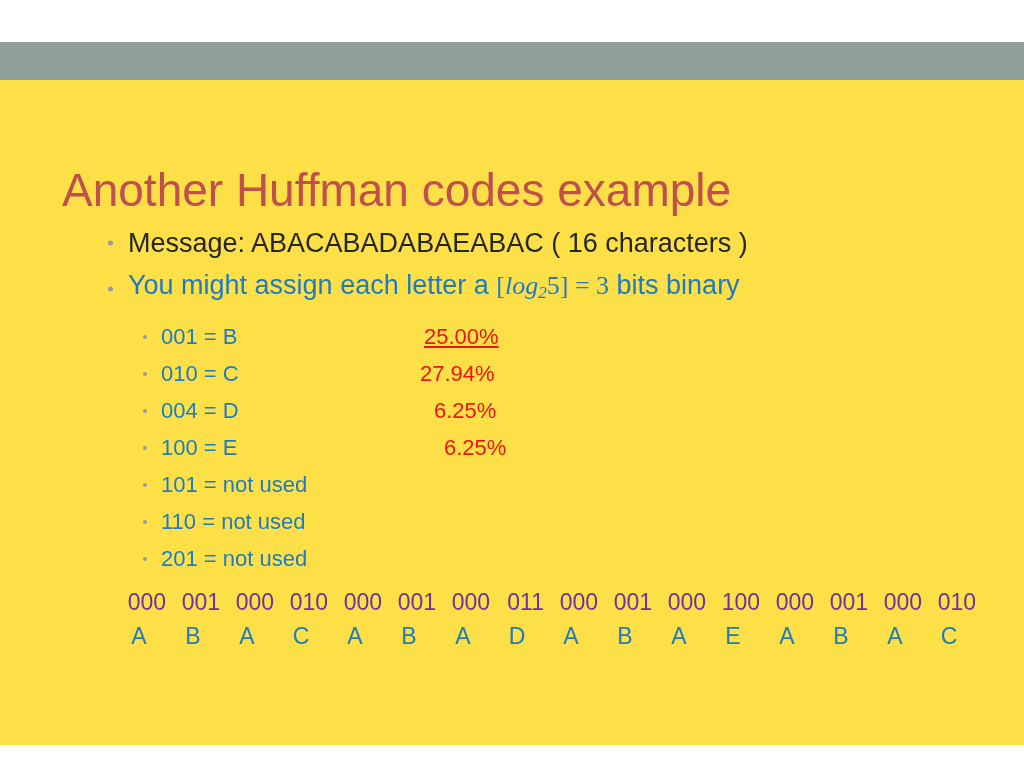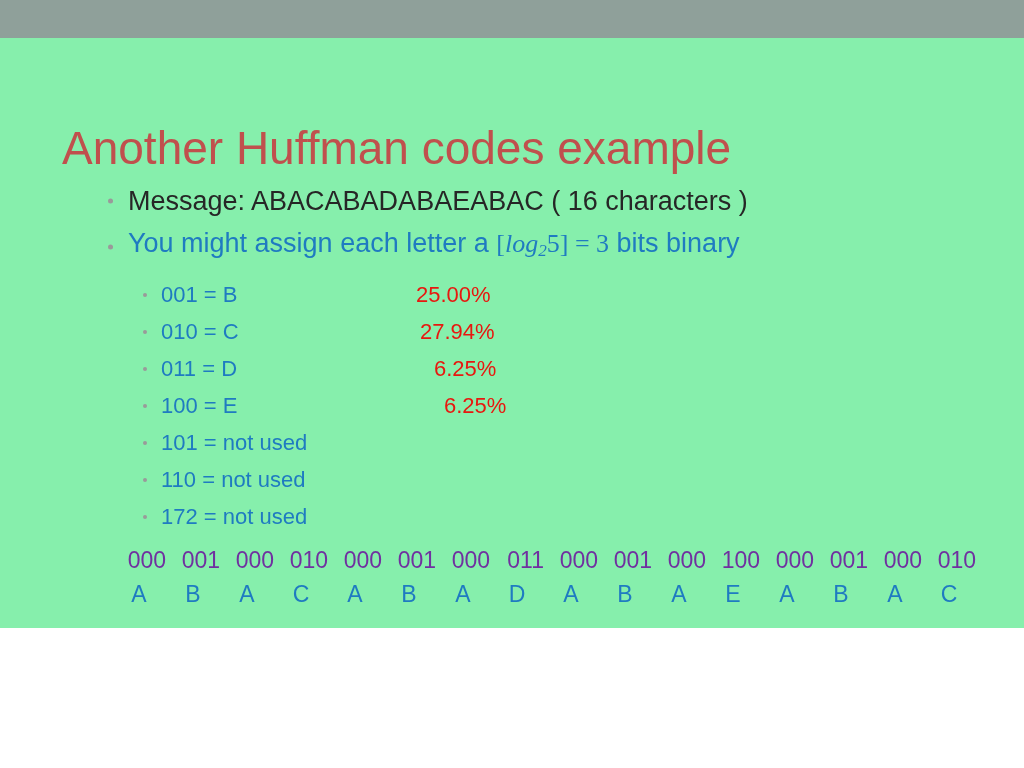--- a/index.html
+++ b/index.html
@@ -12,22 +12,23 @@
     height: 768px;
     background: #ffffff;
     font-family: "Liberation Sans", sans-serif;
     overflow: hidden;
     position: relative;
   }
 
   #slide {
     position: relative;
     width: 1024px;
-    height: 628px;
-    background: #86efac;
+    height: 703px;
+    background: #fde047;
+    margin-top: 42px;
   }
 
   
   .top-band {
     position: absolute;
     left: 0;
     top: 0;
     width: 1024px;
     height: 38px;
     background: #8FA09A;
@@ -181,27 +182,27 @@
 
     <div class="bullet-l1">
       <span class="dot"></span><span>Message: ABACABADABAEABAC ( 16 characters )</span>
     </div>
 
     <div class="bullet-l1 blue">
       <span class="dot"></span><span>You might assign each letter a </span><span class="math"><span class="brk">[</span><span>log</span><sub>2</sub><span class="upr">5</span><span class="brk">]</span><span class="upr">&nbsp;</span><span class="upr">=</span><span class="upr">&nbsp;</span><span class="upr">3</span></span><span> bits binary</span>
     </div>
 
     <div class="code-list">
-        <div class="code-row"><span class="dot2"></span><span class="code-label">001 = B</span><span class="pct" style="left: 372px;">25.00%</span></div>
+        <div class="code-row"><span class="dot2"></span><span class="code-label">001 = B</span><span class="pct" style="left: 380px; text-decoration: underline;">25.00%</span></div>
         <div class="code-row"><span class="dot2"></span><span class="code-label">010 = C</span><span class="pct" style="left: 376px;">27.94%</span></div>
-        <div class="code-row"><span class="dot2"></span><span class="code-label">011 = D</span><span class="pct" style="left: 390px;">6.25%</span></div>
+        <div class="code-row"><span class="dot2"></span><span class="code-label">004 = D</span><span class="pct" style="left: 390px;">6.25%</span></div>
         <div class="code-row"><span class="dot2"></span><span class="code-label">100 = E</span><span class="pct" style="left: 400px;">6.25%</span></div>
         <div class="code-row"><span class="dot2"></span><span class="code-label">101 = not used</span></div>
         <div class="code-row"><span class="dot2"></span><span class="code-label">110 = not used</span></div>
-        <div class="code-row"><span class="dot2"></span><span class="code-label">172 = not used</span></div>
+        <div class="code-row"><span class="dot2"></span><span class="code-label">201 = not used</span></div>
       </div>
 
     <div class="stream">
       <div class="stream-bits"><span class="grp">000</span><span class="grp">001</span><span class="grp">000</span><span class="grp">010</span><span class="grp">000</span><span class="grp">001</span><span class="grp">000</span><span class="grp">011</span><span class="grp">000</span><span class="grp">001</span><span class="grp">000</span><span class="grp">100</span><span class="grp">000</span><span class="grp">001</span><span class="grp">000</span><span class="grp">010</span></div>
       <div class="stream-letters"><span class="ltr">A</span><span class="ltr">B</span><span class="ltr">A</span><span class="ltr">C</span><span class="ltr">A</span><span class="ltr">B</span><span class="ltr">A</span><span class="ltr">D</span><span class="ltr">A</span><span class="ltr">B</span><span class="ltr">A</span><span class="ltr">E</span><span class="ltr">A</span><span class="ltr">B</span><span class="ltr">A</span><span class="ltr">C</span></div>
     </div>
 
 
   </div>
 </div>

